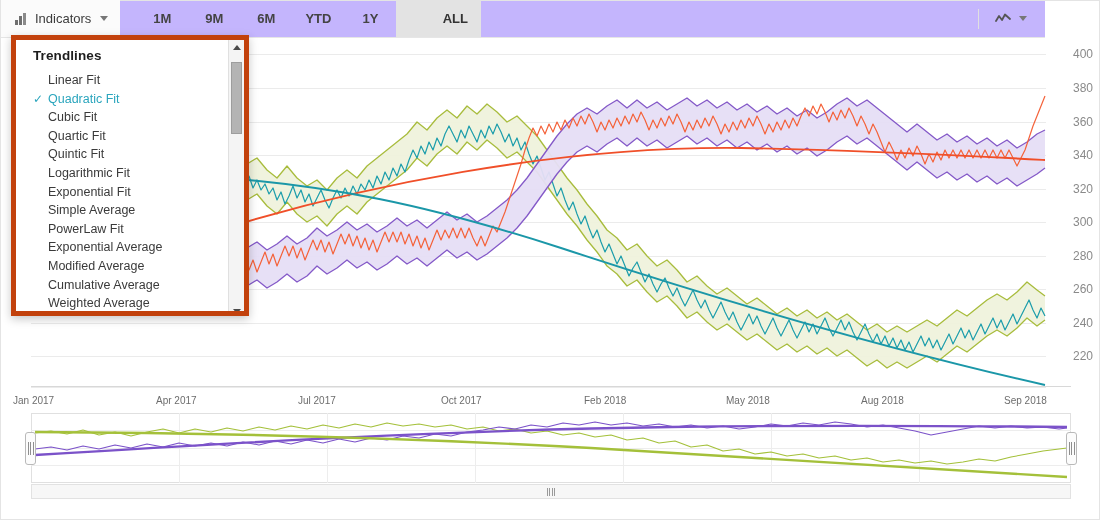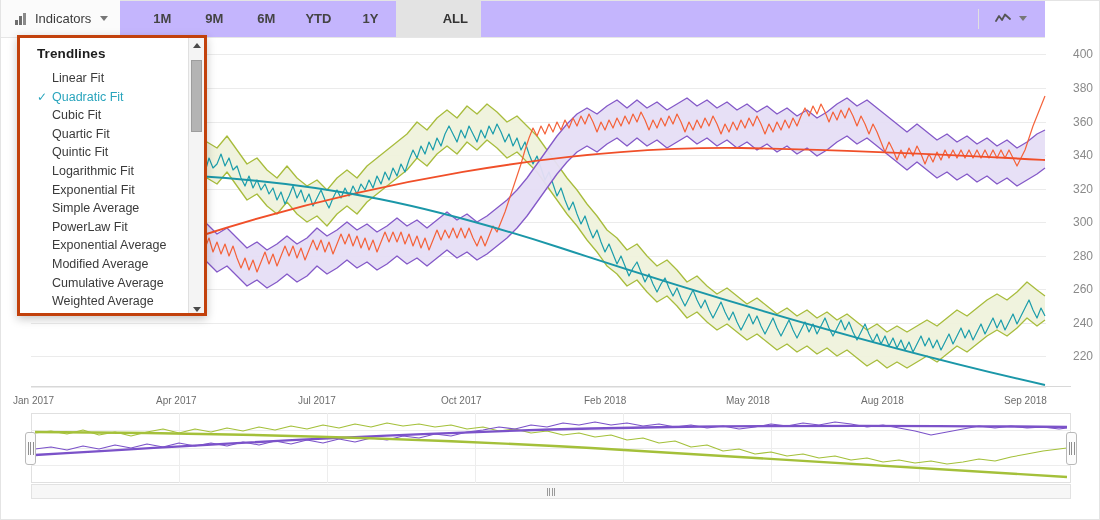--- a/index.html
+++ b/index.html
@@ -67,22 +67,22 @@
     position:absolute;right:0;font-size:12px;color:#8a8a8a;
     transform:translateY(-50%);text-align:right;white-space:nowrap;
   }
   .xaxis-labels{position:absolute;left:0;top:0;width:1100px;height:20px;}
   .xlab{
     position:absolute;font-size:10px;color:#6d6d6d;white-space:nowrap;
   }
 
   
   .dropdown{
-    position:absolute;left:16px;top:34px;width:190px;height:281px;
-    background:#fff;border:3px solid #c2410c;box-sizing:border-box;
+    position:absolute;left:10px;top:34px;width:238px;height:281px;
+    background:#fff;border:5px solid #c2410c;box-sizing:border-box;
     box-shadow:0 3px 9px rgba(0,0,0,.22);
     z-index:40;overflow:hidden;
   }
   .dd-title{
     font-size:13.5px;font-weight:bold;color:#1d1d1d;
     padding:8px 0 7px 17px;letter-spacing:.1px;
   }
   .dd-list{
     position:absolute;left:0;top:31px;width:182px;height:250px;
     overflow:hidden;

